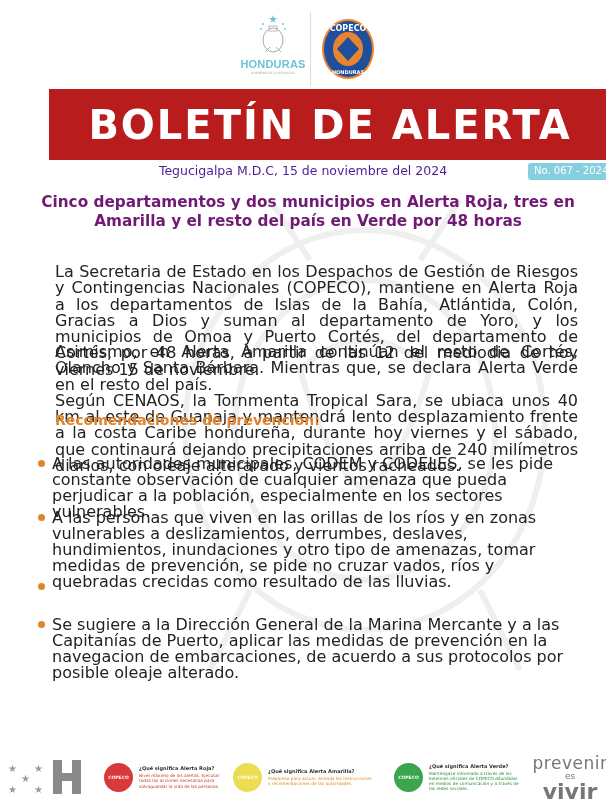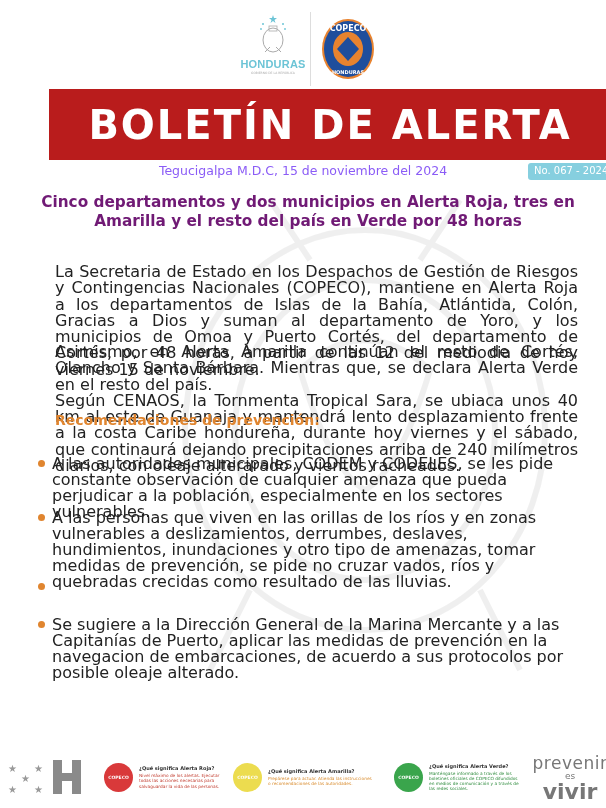--- a/index.html
+++ b/index.html
@@ -12,21 +12,21 @@
   .honduras-logo { position: absolute; left: 240px; top: 4px; width: 66px; height: 72px; text-align: center; }
   .honduras-crest { display: block; margin: 0 auto; width: 30px; height: 42px; }
   .honduras-text { display: block; font-family: "Liberation Sans", sans-serif; font-weight: bold; font-size: 11px; color: #6cc4d6; letter-spacing: 0.2px; margin-top: 2px; }
   .honduras-sub { display: block; font-size: 3px; color: #aaa; margin-top: 1px; }
   .logo-divider { position: absolute; left: 310px; top: 2px; width: 1px; height: 74px; background: #ddd; }
   .copeco-logo { position: absolute; left: 321px; top: 8px; width: 54px; height: 62px; }
 
   .banner { position: absolute; left: 49px; top: 89px; width: 562px; height: 71px; background: #b91c1c; display: flex; align-items: center; justify-content: center; }
   .banner-title { font-family: "DejaVu Sans", sans-serif; font-weight: bold; font-size: 40px; color: #ffffff; letter-spacing: 2px; }
 
-  .dateline { position: absolute; top: 163px; left: 0; width: 606px; text-align: center; font-size: 12.5px; color: #8b5cf6; }
+  .dateline { position: absolute; top: 163px; left: 0; width: 606px; text-align: center; font-size: 12.5px; color: #4c1d95; }
   .bulletin-no { position: absolute; left: 528px; top: 163px; width: 90px; height: 17px; background: #86cfdf; color: #fff; font-size: 10px; border-radius: 3px; padding: 2px 6px; white-space: nowrap; }
 
   .headline { position: absolute; left: 40px; top: 193px; width: 536px; text-align: center; font-family: "DejaVu Sans", sans-serif; font-weight: bold; font-size: 15.3px; line-height: 19px; color: #701a75; }
 
   .para { position: absolute; left: 55px; width: 523px; font-size: 16px; line-height: 16.3px; text-align: justify; color: #222; }
   .p1 { top: 264px; }
   .p2 { top: 344px; }
 
   .section-title { position: absolute; left: 55px; top: 412px; font-weight: bold; font-size: 14px; color: #e0852f; }
 

